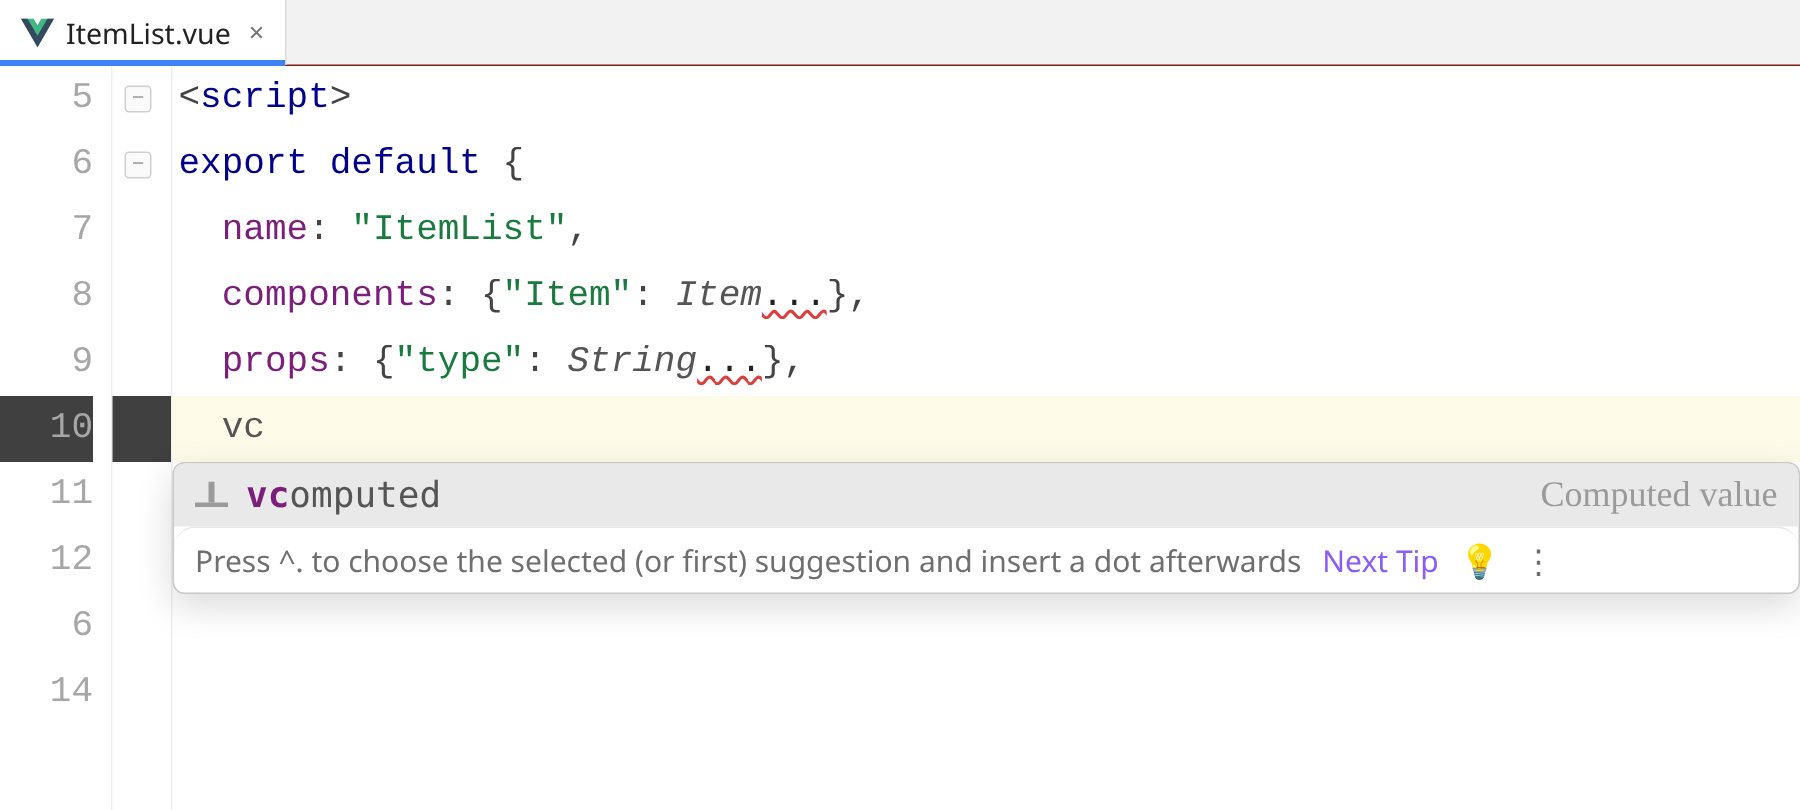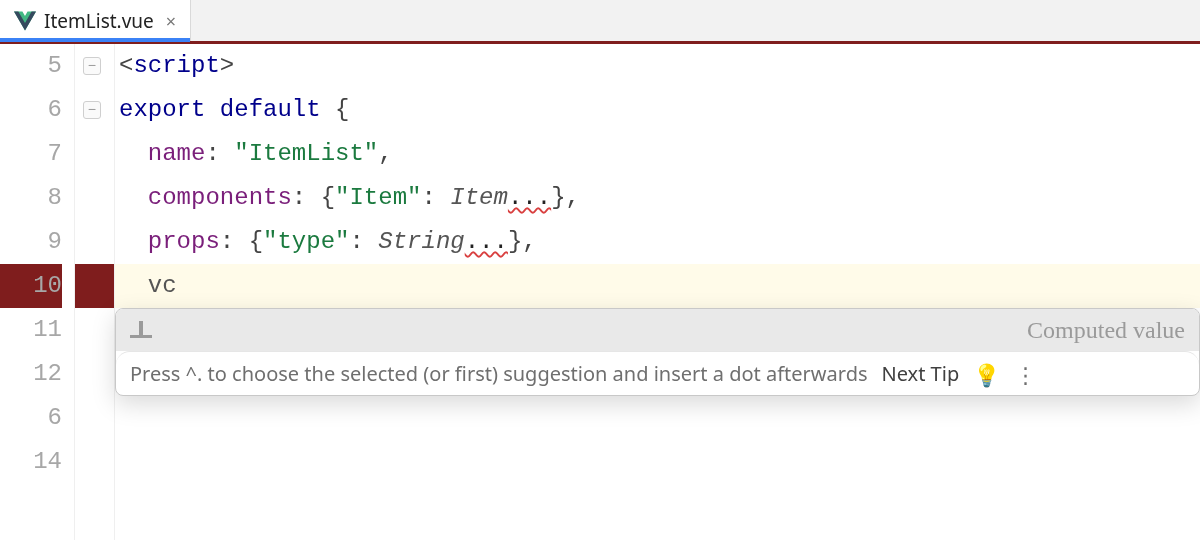--- a/index.html
+++ b/index.html
@@ -10,21 +10,21 @@
     background: #ffffff;
     color: #1f1f1f;
   }
 
   
   .tabbar {
     display: flex;
     align-items: stretch;
     height: 44px;
     background: #f2f2f2;
-    border-bottom: 3px solid #7f1d1d;
+    border-bottom: 1px solid #7f1d1d;
     font-family: -apple-system, "Segoe UI", system-ui, sans-serif;
   }
   .tab {
     display: flex;
     align-items: center;
     gap: 8px;
     padding: 0 14px;
     background: #ffffff;
     border-right: 1px solid #d9d9d9;
     position: relative;
@@ -71,21 +71,21 @@
     line-height: 16px;
     text-align: center;
     color: #9a9a9a;
   }
   .codecol { flex: 1; position: relative; }
   .line { height: 44px; line-height: 44px; white-space: pre; }
   .gutter .line { font-size: 24px; }
   .codecol .line { padding-left: 4px; }
   .line.current { background: #fffbe9; }
   .gutter .line.current,
-  .foldcol .line.current { background: #7f1d1d; }
+  .foldcol .line.current { background: #404040; }
 
   
   .kw   { color: #00008b; }         
   .attr { color: #7a1f7a; }         
   .str  { color: #1b7a3f; }         
   .type { color: #555; font-style: italic; } 
   .punct{ color: #444; }
   .plain{ color: #222; }
   .typed{ color: #555; }
 
@@ -131,21 +131,21 @@
     align-items: center;
     height: 44px;
     padding: 0 14px;
     gap: 14px;
     border-top: 1px solid #e6e6e6;
     font-family: -apple-system, "Segoe UI", system-ui, sans-serif;
     font-size: 20px;
     color: #6f6f6f;
     border-radius: 14px;
   }
-  .popup-footer .link { color: #404040; cursor: pointer; }
+  .popup-footer .link { color: #8b5cf6; cursor: pointer; }
   .bulb { color: #f5a623; font-size: 22px; }
   .dots { color: #6f6f6f; font-size: 22px; cursor: pointer; letter-spacing: -2px; }
 </style>
 </head>
 <body>
 
 <div class="tabbar">
   <div class="tab active">
     <span class="vue-icon">
       <svg width="22" height="20" viewBox="0 0 256 221">
@@ -208,20 +208,21 @@
     <div class="line"></div>
 
     <div class="popup">
       <div class="popup-row selected">
         <span class="comp-icon">
           <svg width="22" height="18" viewBox="0 0 22 18">
               <rect x="0" y="14" width="22" height="3" fill="#9a9a9a"></rect>
               <rect x="9" y="0" width="4" height="14" fill="#9a9a9a"></rect>
             </svg>
         </span>
+        <span class="comp-label"><span class="match">vc</span><span class="rest">omputed</span></span>
         <span class="comp-desc">Computed value</span>
       </div>
       <div class="popup-footer">
         <span>Press ^. to choose the selected (or first) suggestion and insert a dot afterwards</span>
         <span class="link">Next Tip</span>
         <span class="bulb">💡</span>
         <span class="dots">⋮</span>
       </div>
     </div>
 

